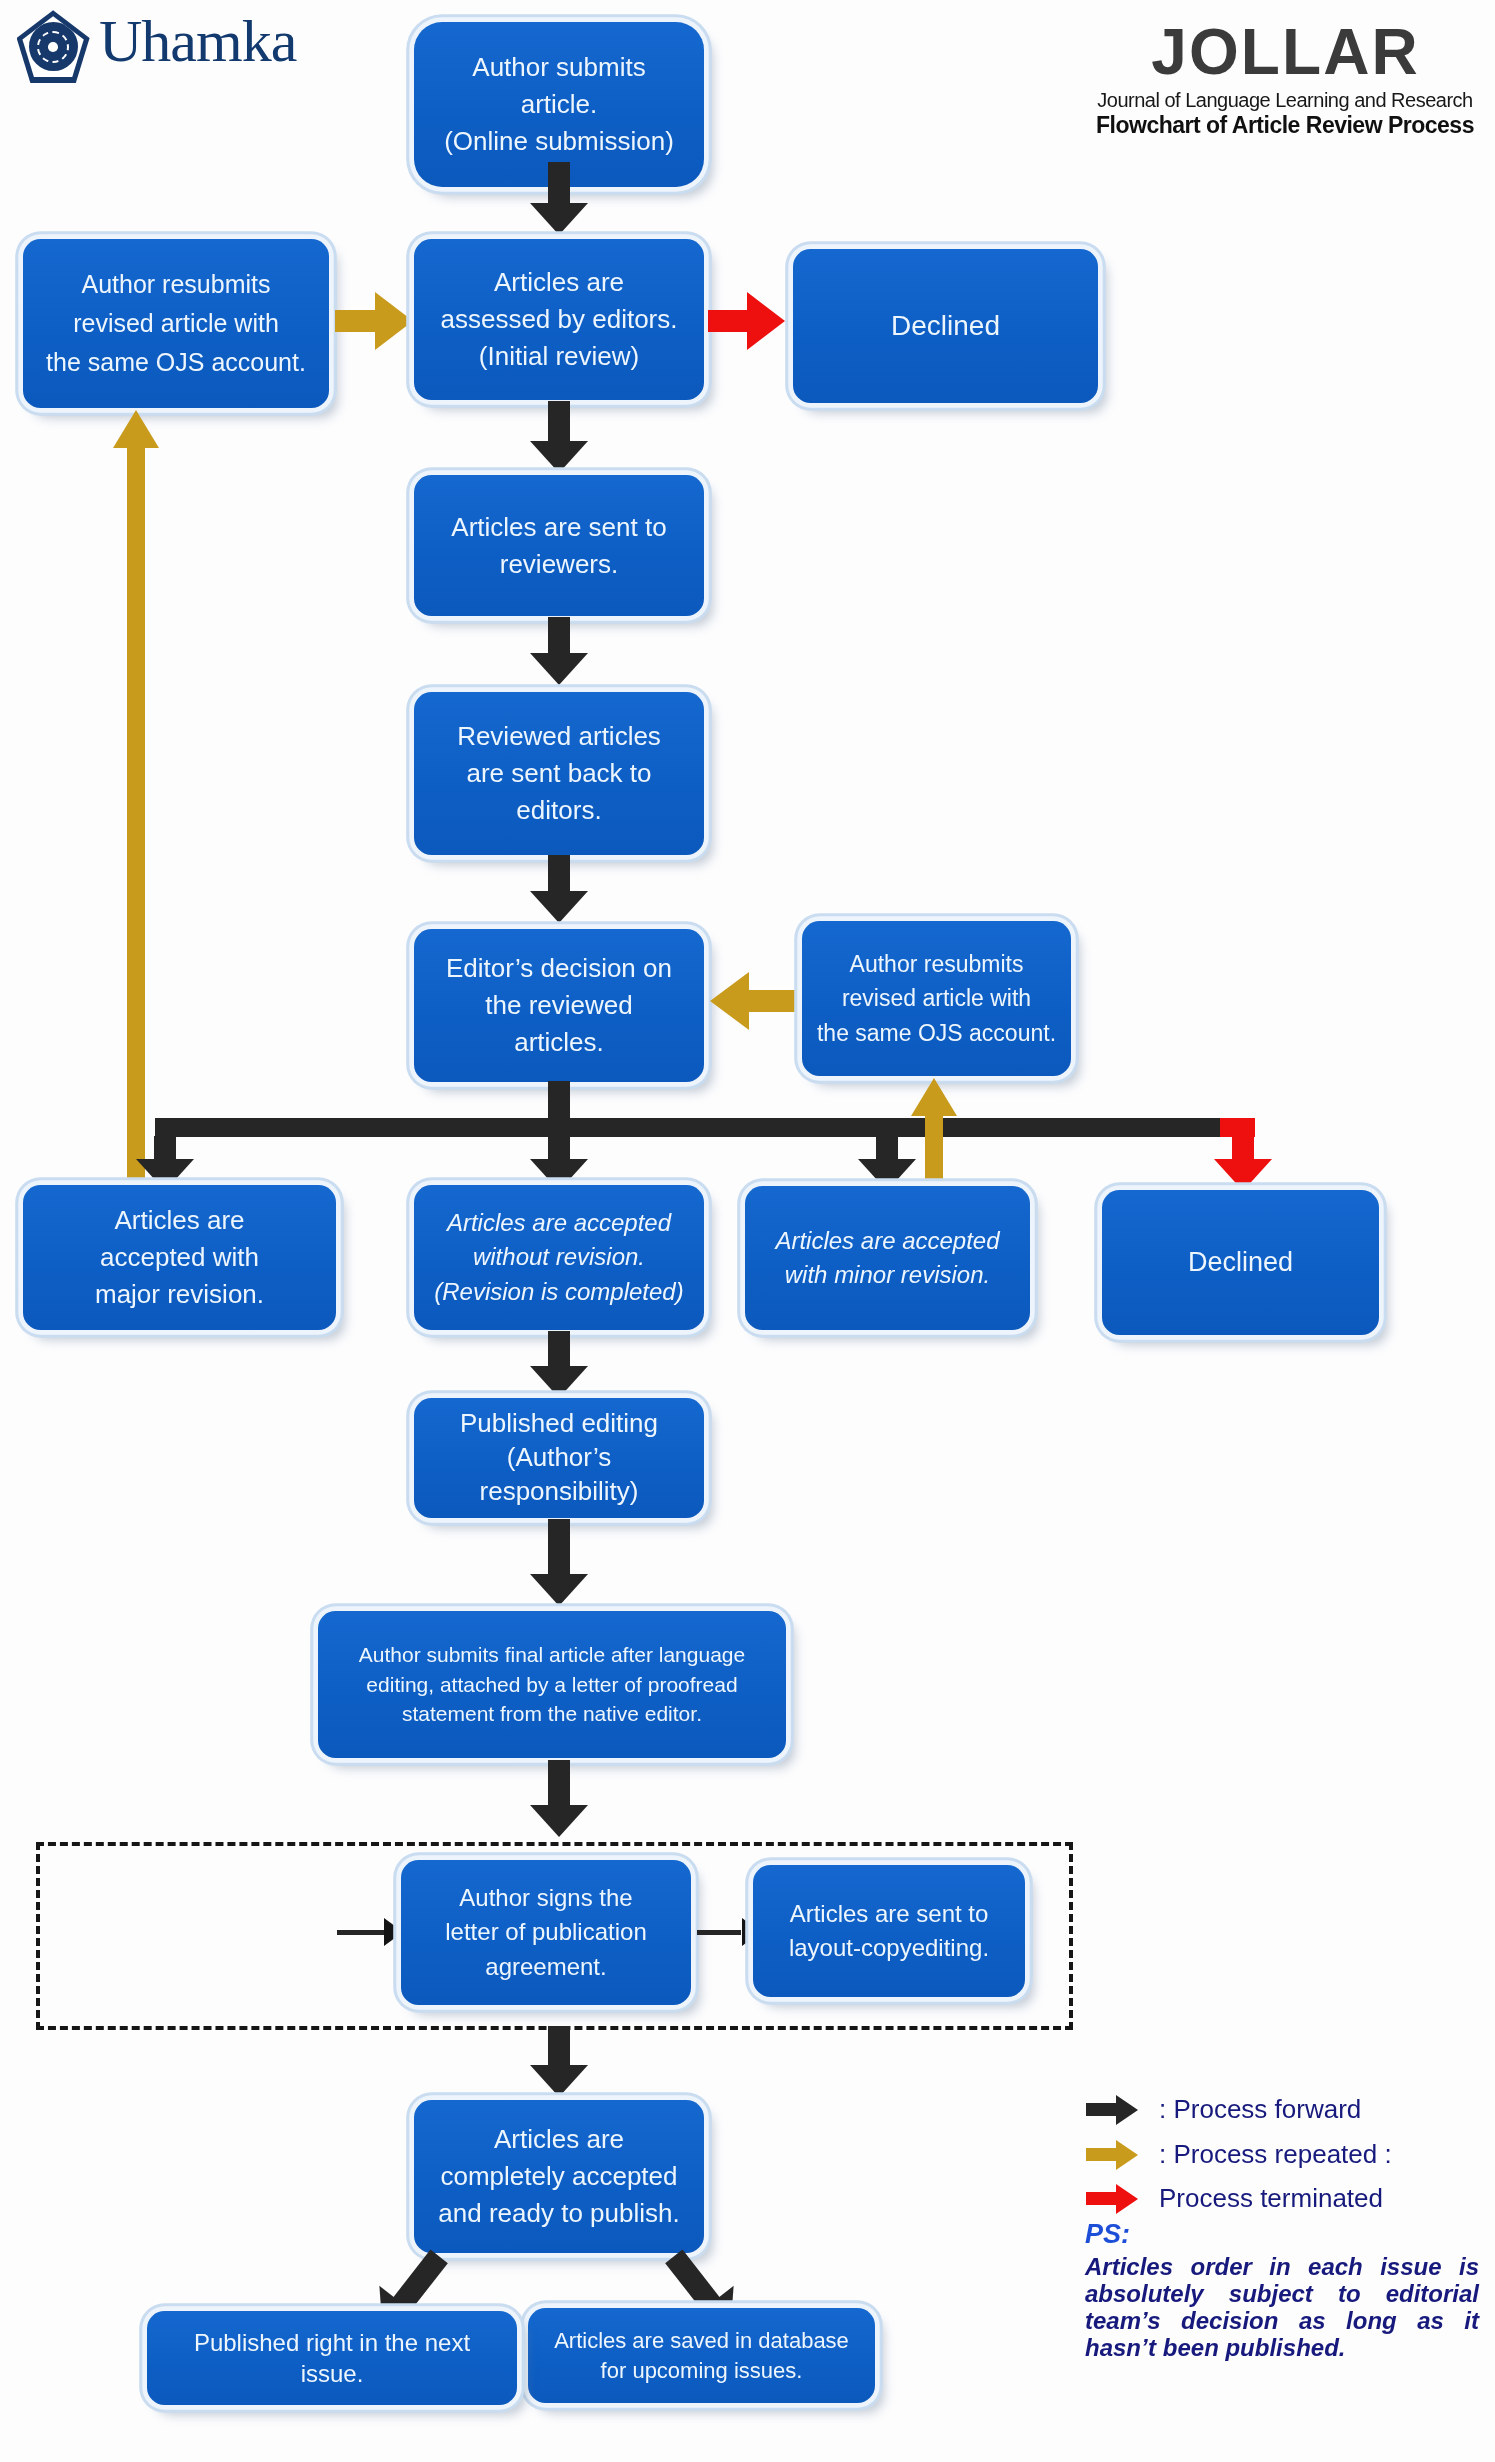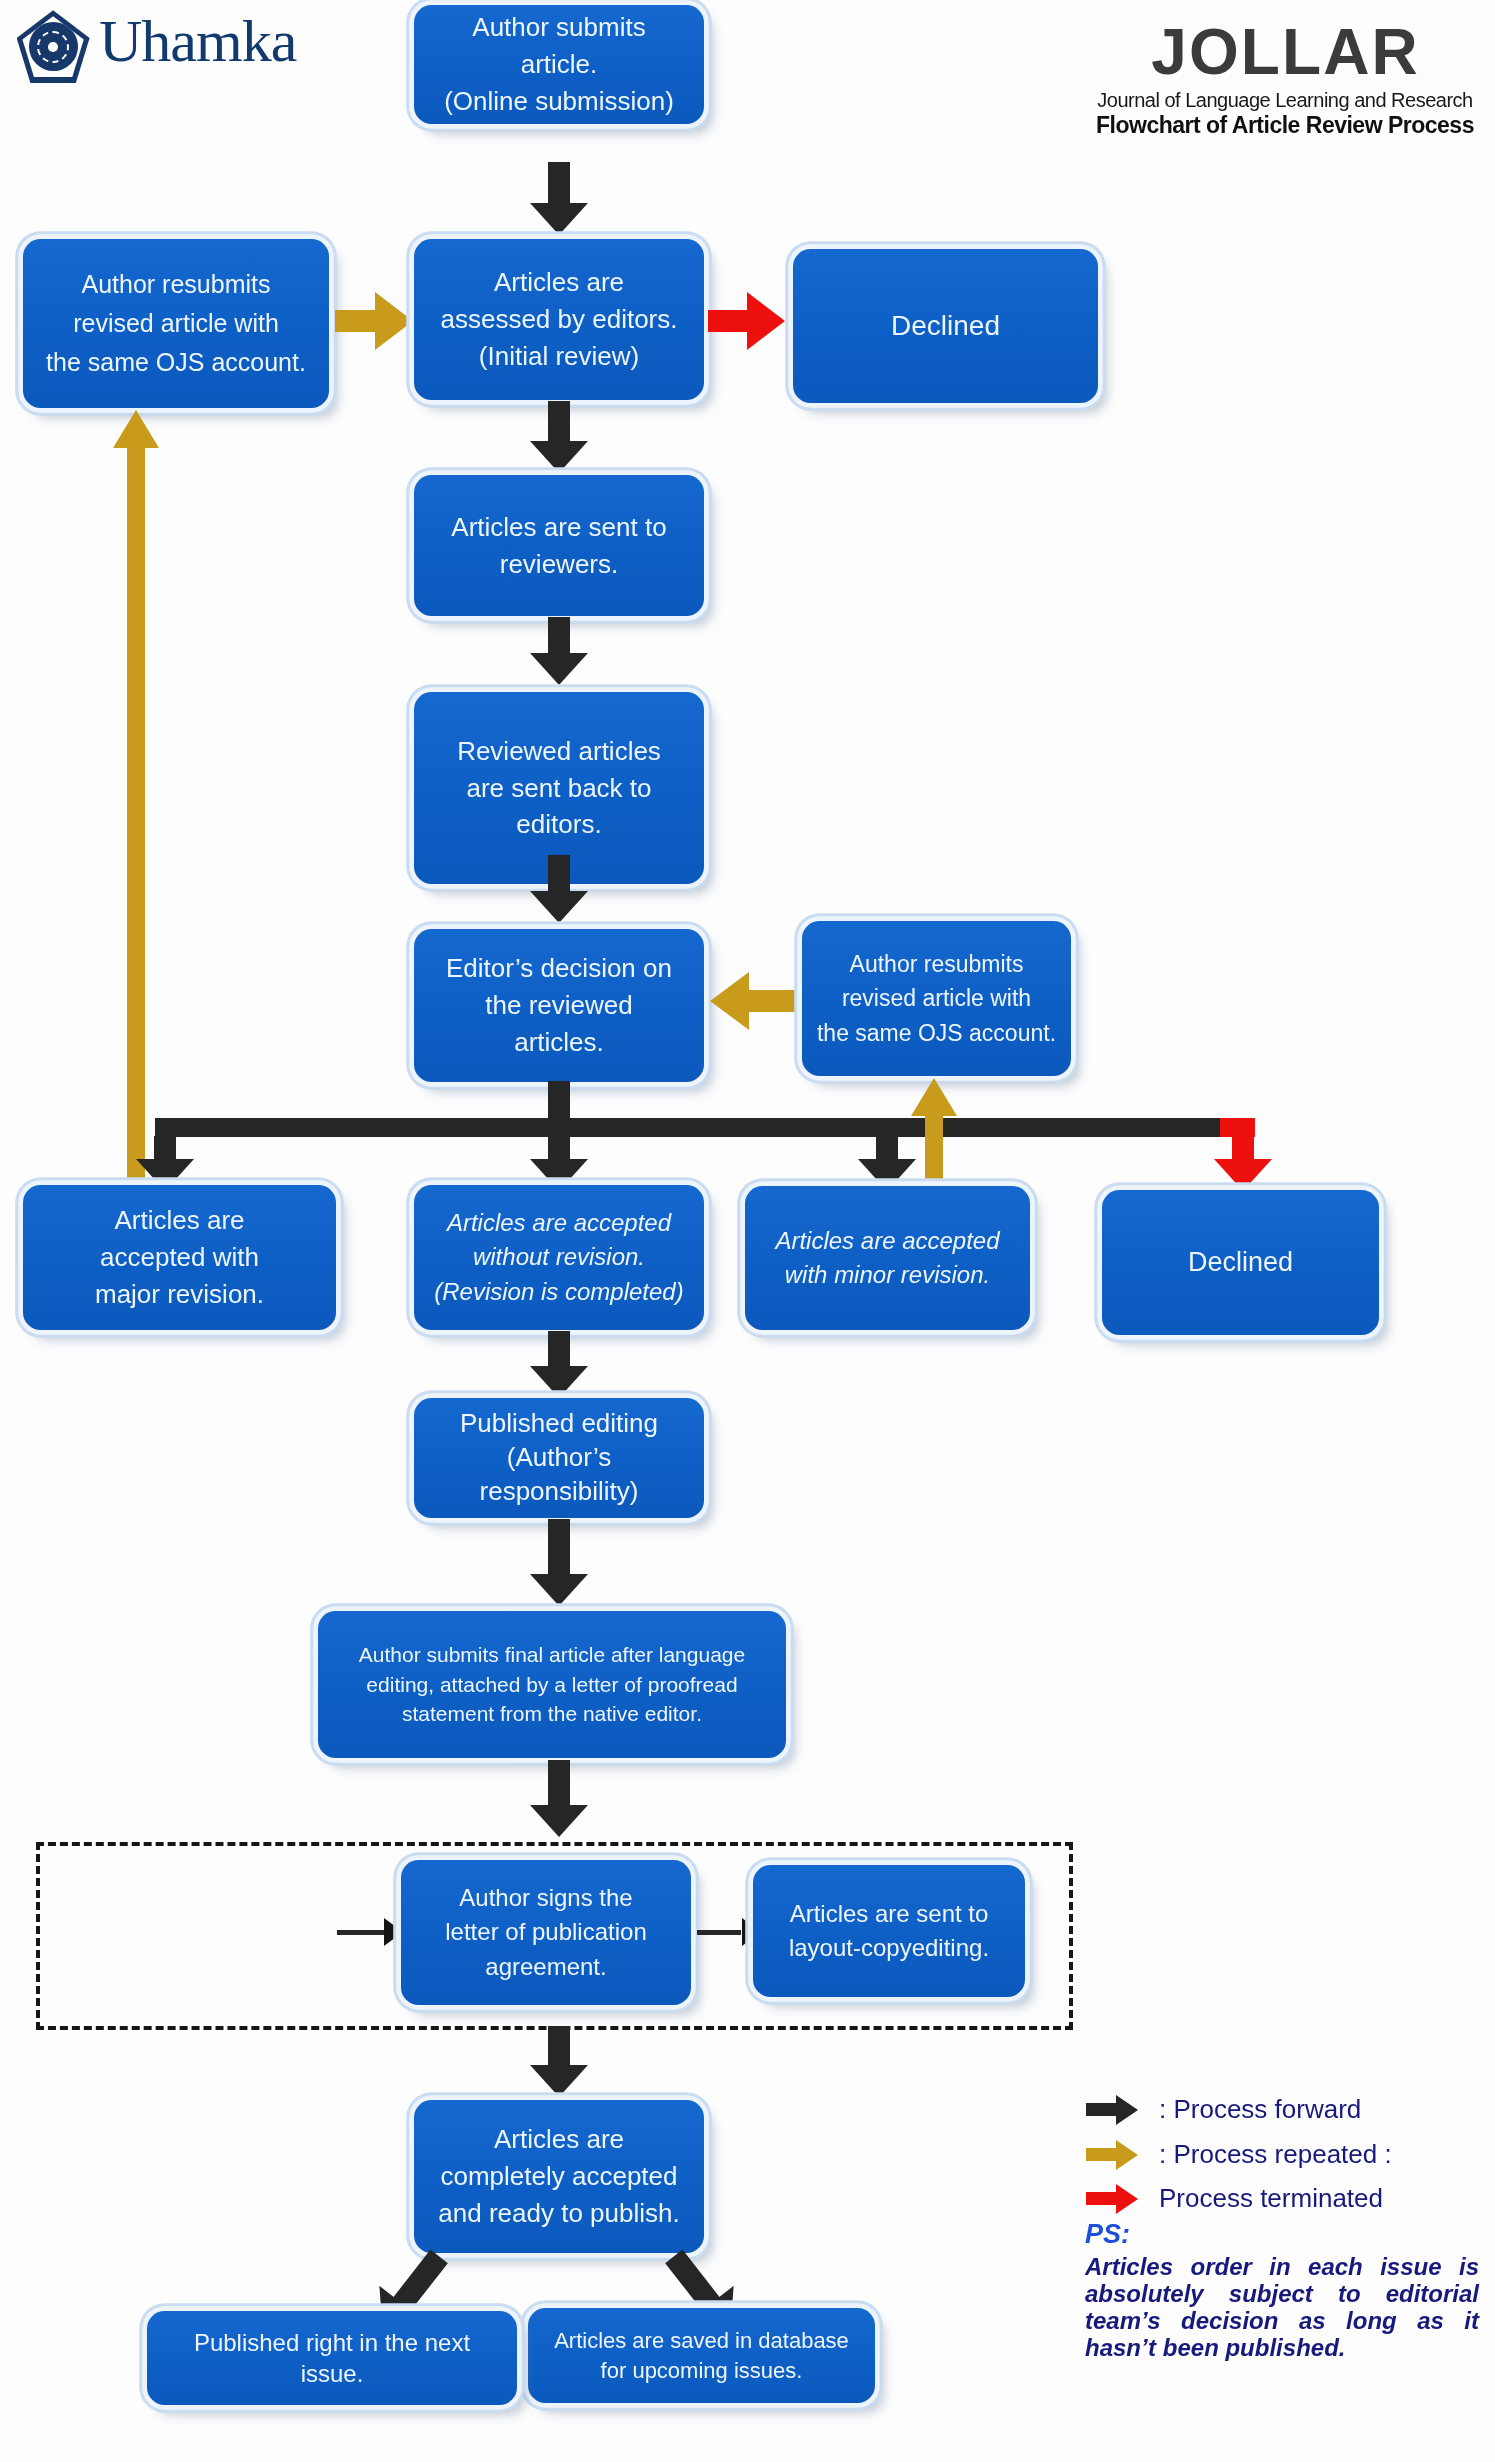--- a/index.html
+++ b/index.html
@@ -71,21 +71,21 @@
           </div>
         </div>
       </div>
   </div>
   <div class="wordmark">Uhamka</div>
 
   <div class="acronym">JOLLAR</div>
   <div class="jname">Journal of Language Learning and Research</div>
   <div class="jtitle">Flowchart of Article Review Process</div>
 
-  <div class="fbox" style="left:414px;top:5px;width:290px;height:119px;font-size:26px;">
+  <div class="fbox" style="left:414px;top:22px;width:290px;height:165px;font-size:26px;border-radius:28px;">
     <span class="txt">Author submits
 article.
 (Online submission)</span>
   </div>
   <div class="shaft" style="left:548px;top:162px;width:22px;height:41px;"></div>
   <div class="head hd-down" style="left:530px;top:203px;"></div>
 
   <div class="fbox" style="left:23px;top:239px;width:306px;height:169px;font-size:25px;">
     <span class="txt" style="line-height:1.55;">Author resubmits
 revised article with
@@ -113,21 +113,21 @@
   <div class="head hd-down" style="left:530px;top:441px;"></div>
 
   <div class="fbox" style="left:414px;top:475px;width:290px;height:141px;font-size:26px;">
     <span class="txt">Articles are sent to
 reviewers.</span>
   </div>
 
   <div class="shaft" style="left:548px;top:617px;width:22px;height:37px;"></div>
   <div class="head hd-down" style="left:530px;top:653px;"></div>
 
-  <div class="fbox" style="left:414px;top:692px;width:290px;height:192px;font-size:26px;">
+  <div class="fbox" style="left:414px;top:692px;width:290px;height:163px;font-size:26px;">
     <span class="txt">Reviewed articles
 are sent back to
 editors.</span>
   </div>
 
   <div class="shaft" style="left:548px;top:855px;width:22px;height:37px;"></div>
   <div class="head hd-down" style="left:530px;top:891px;"></div>
 
   <div class="fbox" style="left:414px;top:929px;width:290px;height:153px;font-size:26px;">
     <span class="txt">Editor’s decision on

